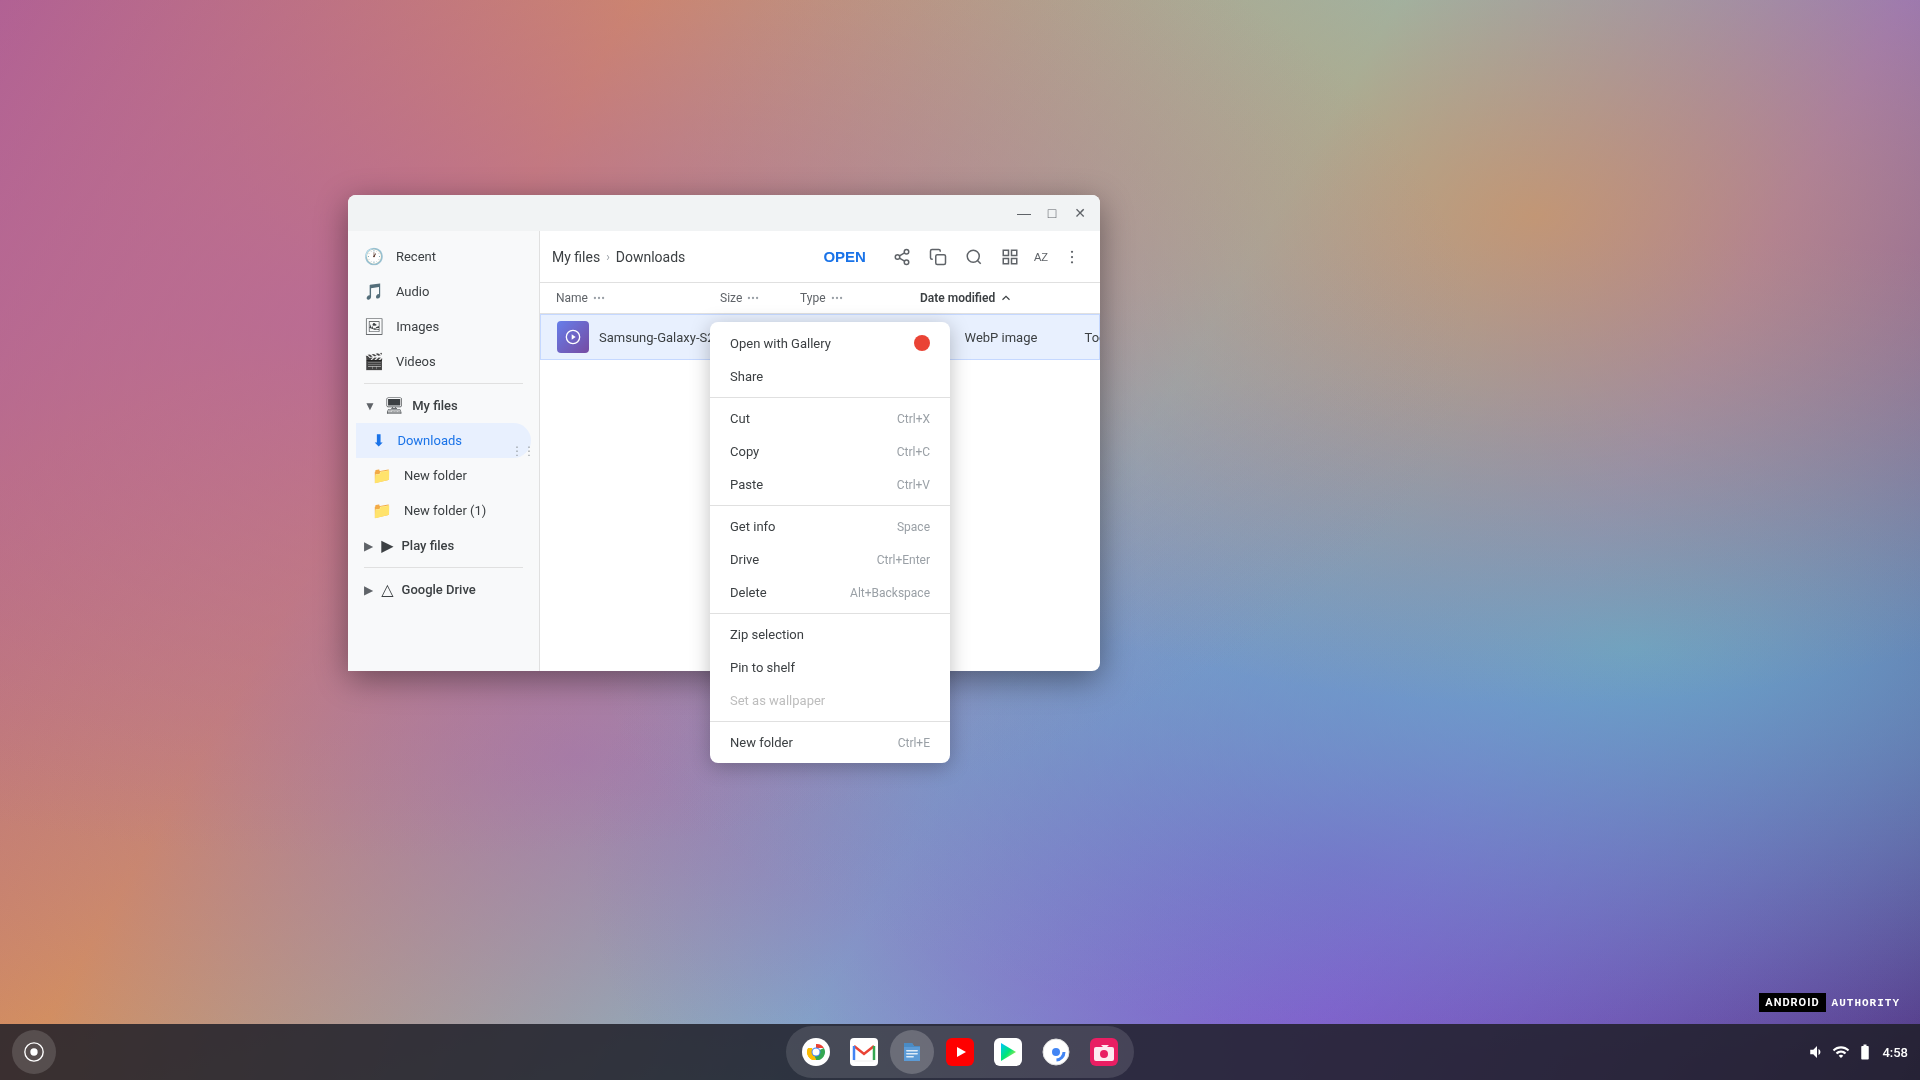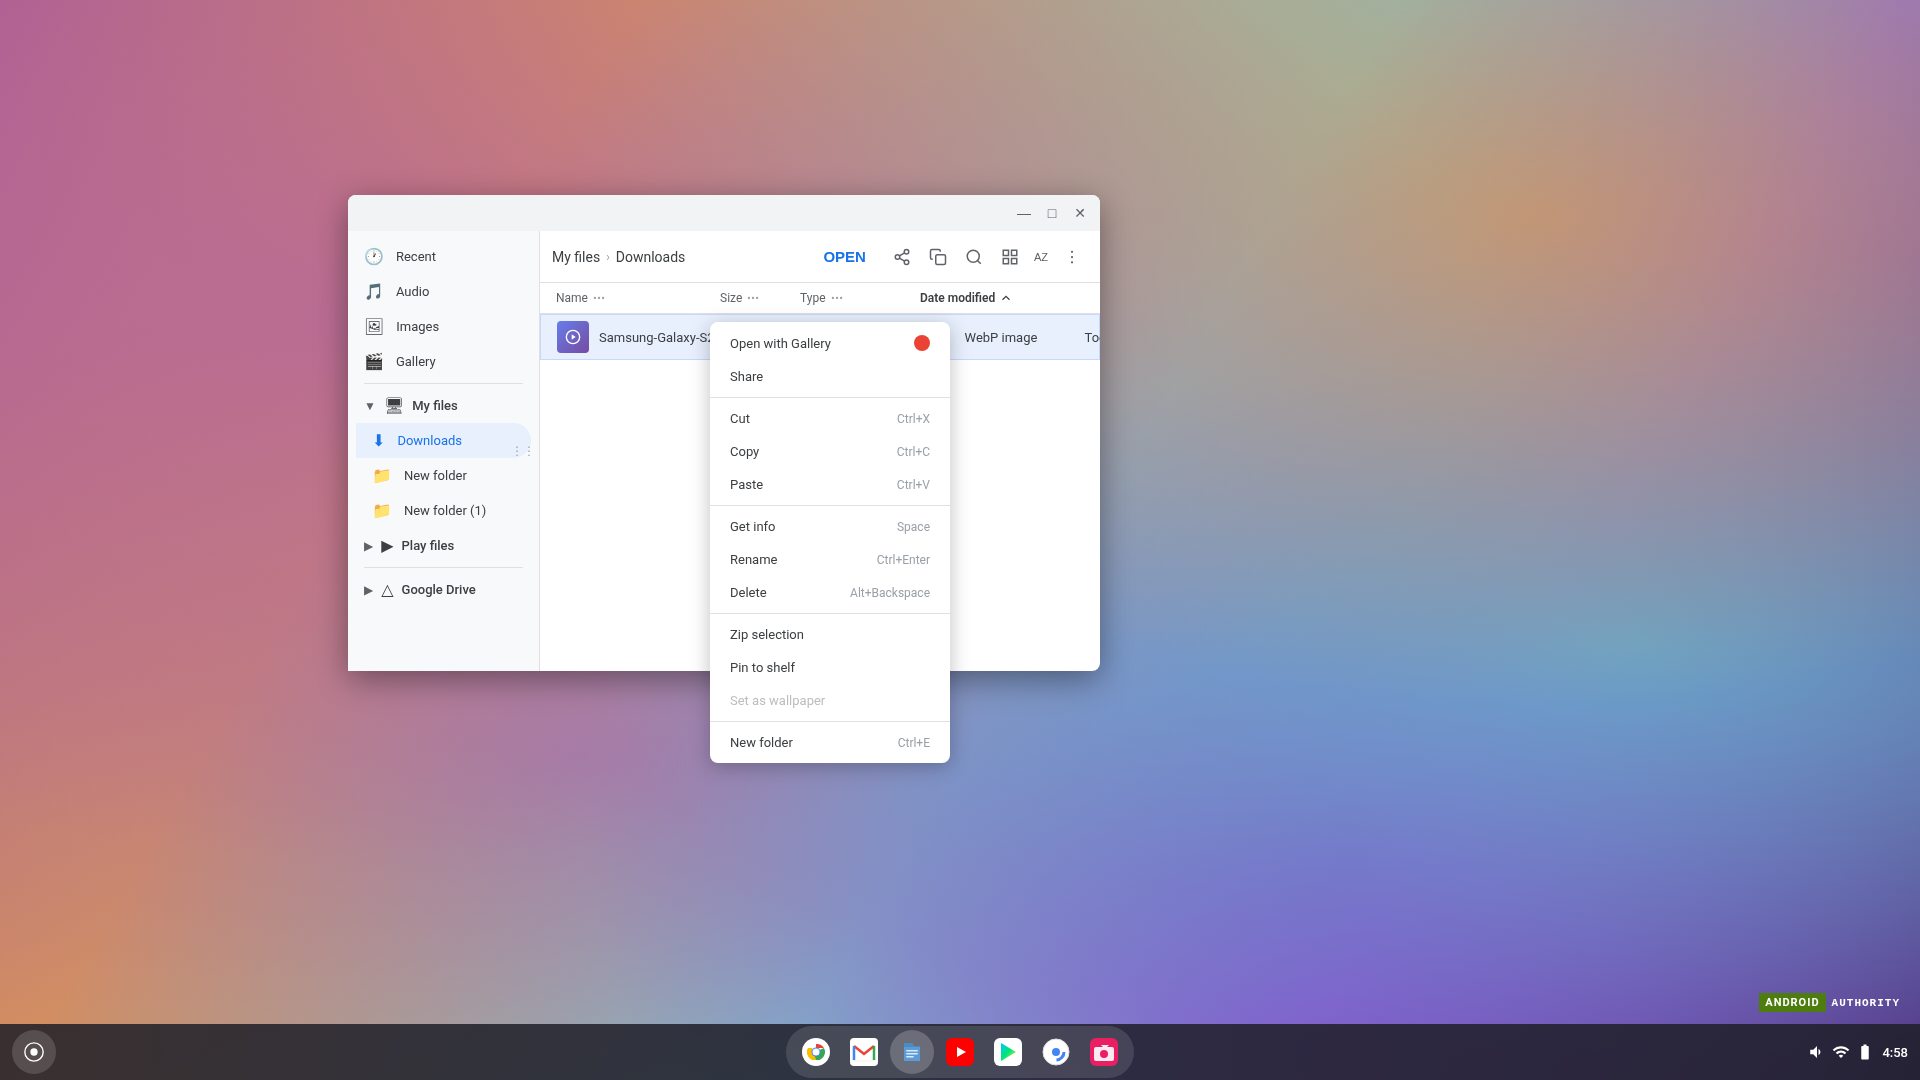--- a/index.html
+++ b/index.html
@@ -348,21 +348,21 @@
     .watermark {
       position: absolute;
       bottom: 68px;
       right: 20px;
       display: flex;
       align-items: center;
       gap: 6px;
       z-index: 5;
     }
     .watermark-android {
-      background: #4d7c0f;
+      background: #000000;
       color: white;
       font-size: 11px;
       font-weight: 700;
       padding: 3px 6px;
       letter-spacing: 1px;
     }
     .watermark-authority {
       color: white;
       font-size: 11px;
       font-weight: 700;
@@ -397,21 +397,21 @@
         <span>Audio</span>
       </div>
 
       <div class="sidebar-item">
         <span class="icon">🖼</span>
         <span>Images</span>
       </div>
 
       <div class="sidebar-item">
         <span class="icon">🎬</span>
-        <span>Gallery</span>
+        <span>Videos</span>
       </div>
 
       <div class="sidebar-divider"></div>
 
       <div class="sidebar-section">
         <span class="expand-icon">▼</span>
         <span style="font-size:16px;">🖥</span>
         <span>My files</span>
       </div>
 
@@ -589,21 +589,21 @@
   </div>
 
   <div class="ctx-divider"></div>
 
   <div class="ctx-item">
     <span>Get info</span>
     <span class="ctx-shortcut">Space</span>
   </div>
 
   <div class="ctx-item">
-    <span>Rename</span>
+    <span>Drive</span>
     <span class="ctx-shortcut">Ctrl+Enter</span>
   </div>
 
   <div class="ctx-item">
     <span>Delete</span>
     <span class="ctx-shortcut">Alt+Backspace</span>
   </div>
 
   <div class="ctx-divider"></div>
 

